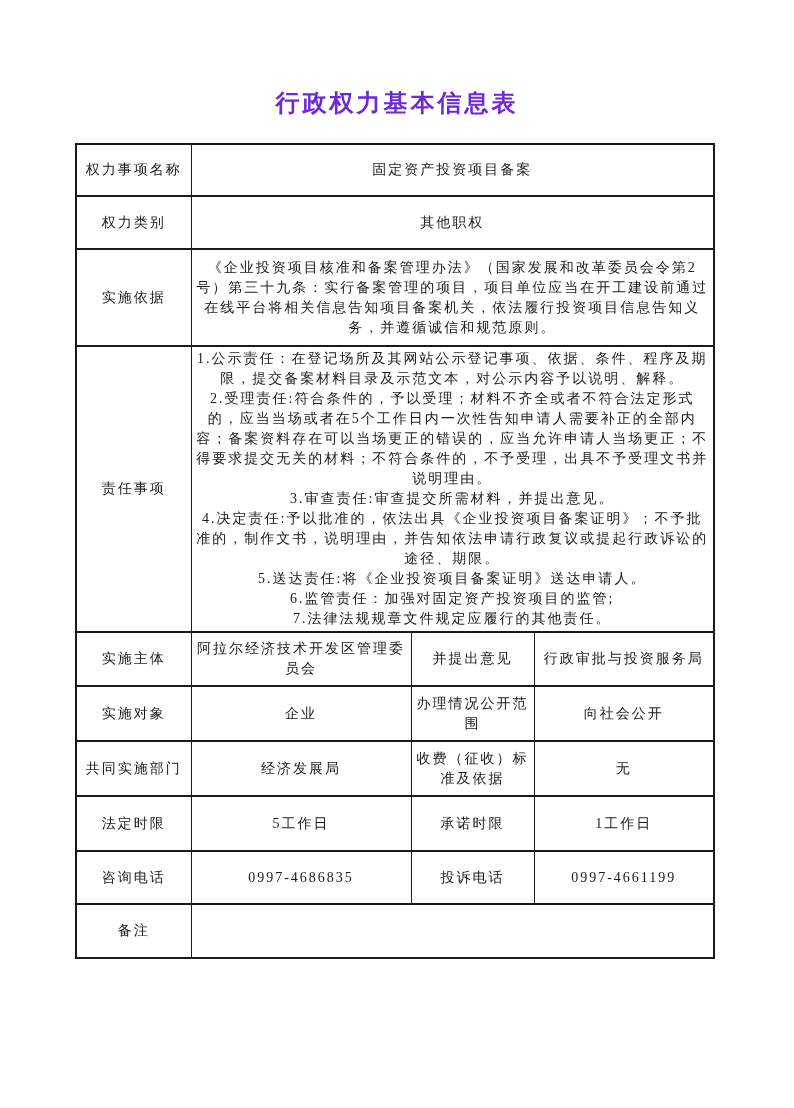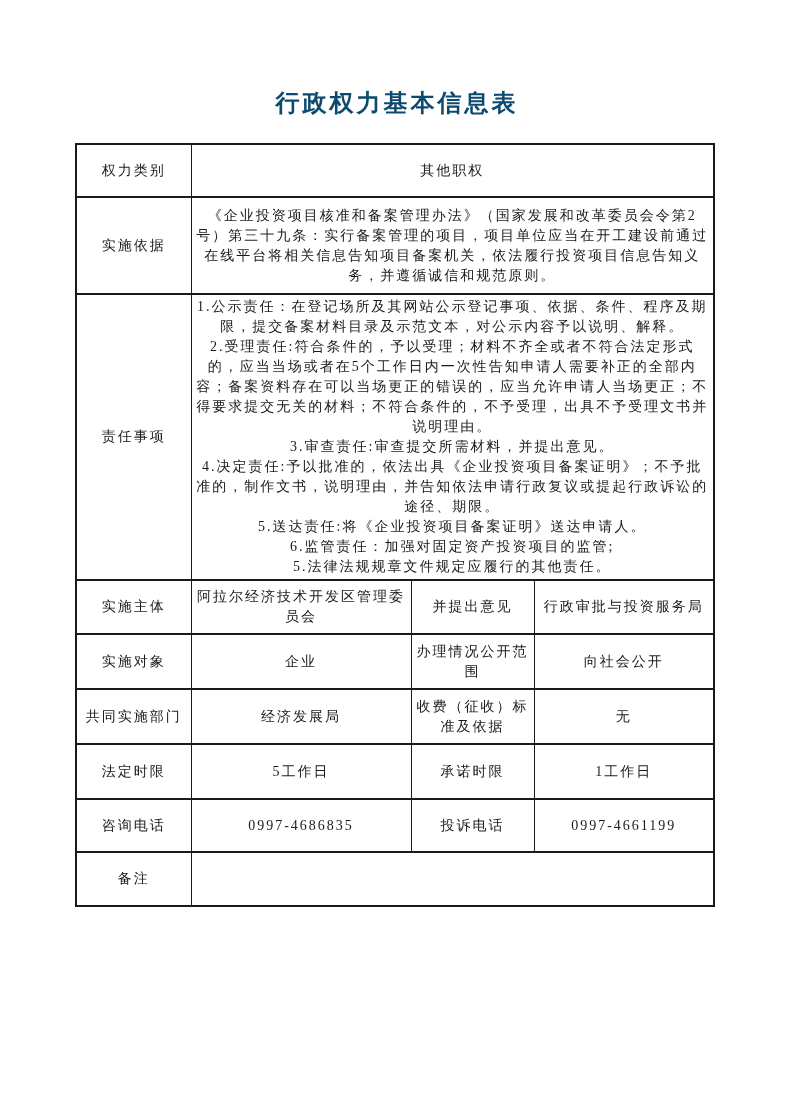--- a/index.html
+++ b/index.html
@@ -19,21 +19,21 @@
     background: #ffffff;
     overflow: hidden;
   }
   .doc-title {
     margin: 86px 0 0 0;
     text-align: center;
     font-size: 24px;
     font-weight: bold;
     letter-spacing: 3px;
     line-height: 34px;
-    color: #0c4a6e;
+    color: #6d28d9;
   }
   table.info-table {
     border-collapse: collapse;
     table-layout: fixed;
     width: 638px;
     margin: 23px 0 0 75px;
     border: 2px solid #1a1a1a;
   }
   table.info-table td {
     border: 1px solid #1a1a1a;
@@ -81,41 +81,45 @@
 
   <table class="info-table">
     <colgroup>
       <col class="c1">
         <col class="c2">
         <col class="c3">
         <col class="c4">
     </colgroup>
 
     <tbody>
+        <tr class="r1">
+      <td>权力事项名称</td>
+      <td colspan="3">固定资产投资项目备案</td>
+    </tr>
 
     <tr class="r2">
       <td>权力类别</td>
       <td colspan="3">其他职权</td>
     </tr>
 
     <tr class="r3">
       <td>实施依据</td>
       <td colspan="3" class="cell-text">《企业投资项目核准和备案管理办法》（国家发展和改革委员会令第2号）第三十九条：实行备案管理的项目，项目单位应当在开工建设前通过在线平台将相关信息告知项目备案机关，依法履行投资项目信息告知义务，并遵循诚信和规范原则。</td>
     </tr>
 
     <tr class="r4">
       <td>责任事项</td>
       <td colspan="3" class="cell-duty">
         <div>1.公示责任：在登记场所及其网站公示登记事项、依据、条件、程序及期限，提交备案材料目录及示范文本，对公示内容予以说明、解释。</div>
         <div>2.受理责任:符合条件的，予以受理；材料不齐全或者不符合法定形式的，应当当场或者在5个工作日内一次性告知申请人需要补正的全部内容；备案资料存在可以当场更正的错误的，应当允许申请人当场更正；不得要求提交无关的材料；不符合条件的，不予受理，出具不予受理文书并说明理由。</div>
         <div>3.审查责任:审查提交所需材料，并提出意见。</div>
         <div>4.决定责任:予以批准的，依法出具《企业投资项目备案证明》；不予批准的，制作文书，说明理由，并告知依法申请行政复议或提起行政诉讼的途径、期限。</div>
         <div>5.送达责任:将《企业投资项目备案证明》送达申请人。</div>
         <div>6.监管责任：加强对固定资产投资项目的监管;</div>
-        <div>5.法律法规规章文件规定应履行的其他责任。</div>
+        <div>7.法律法规规章文件规定应履行的其他责任。</div>
       </td>
     </tr>
 
     <tr class="r5">
       <td>实施主体</td>
       <td>阿拉尔经济技术开发区管理委员会</td>
       <td>并提出意见</td>
       <td>行政审批与投资服务局</td>
     </tr>
 

